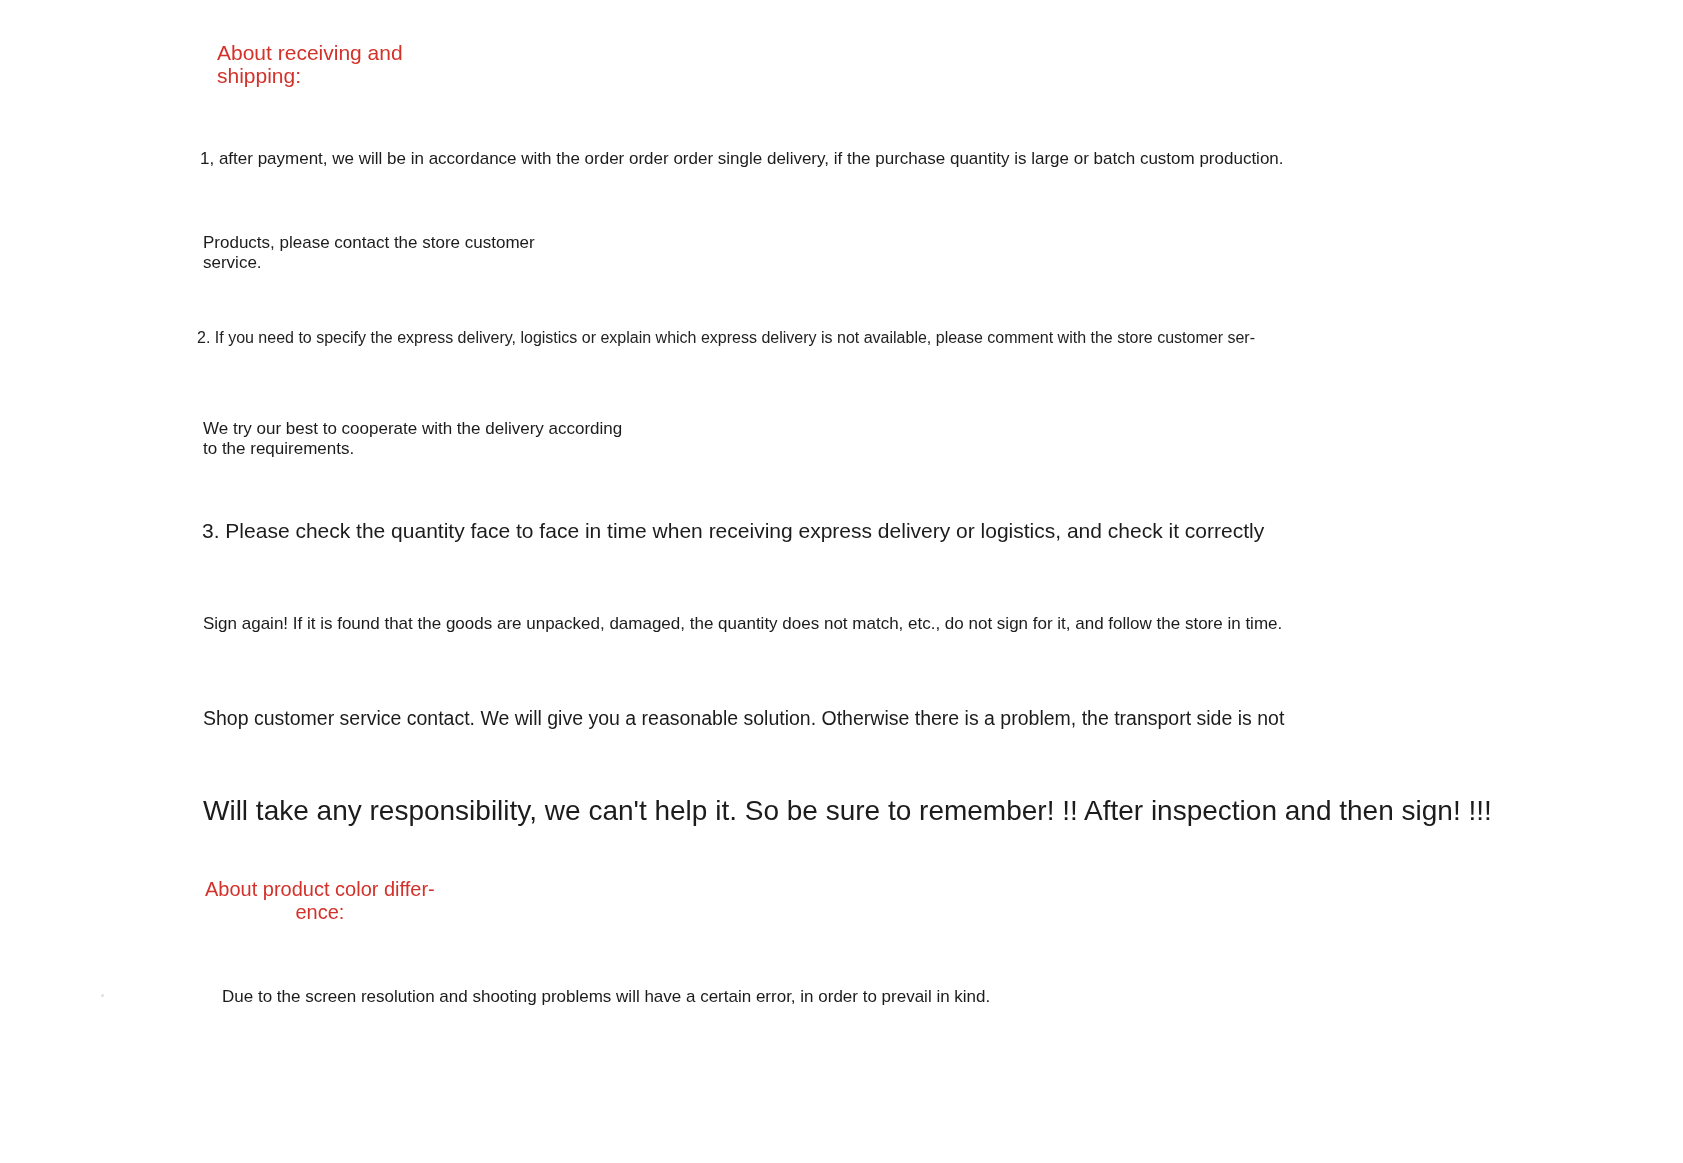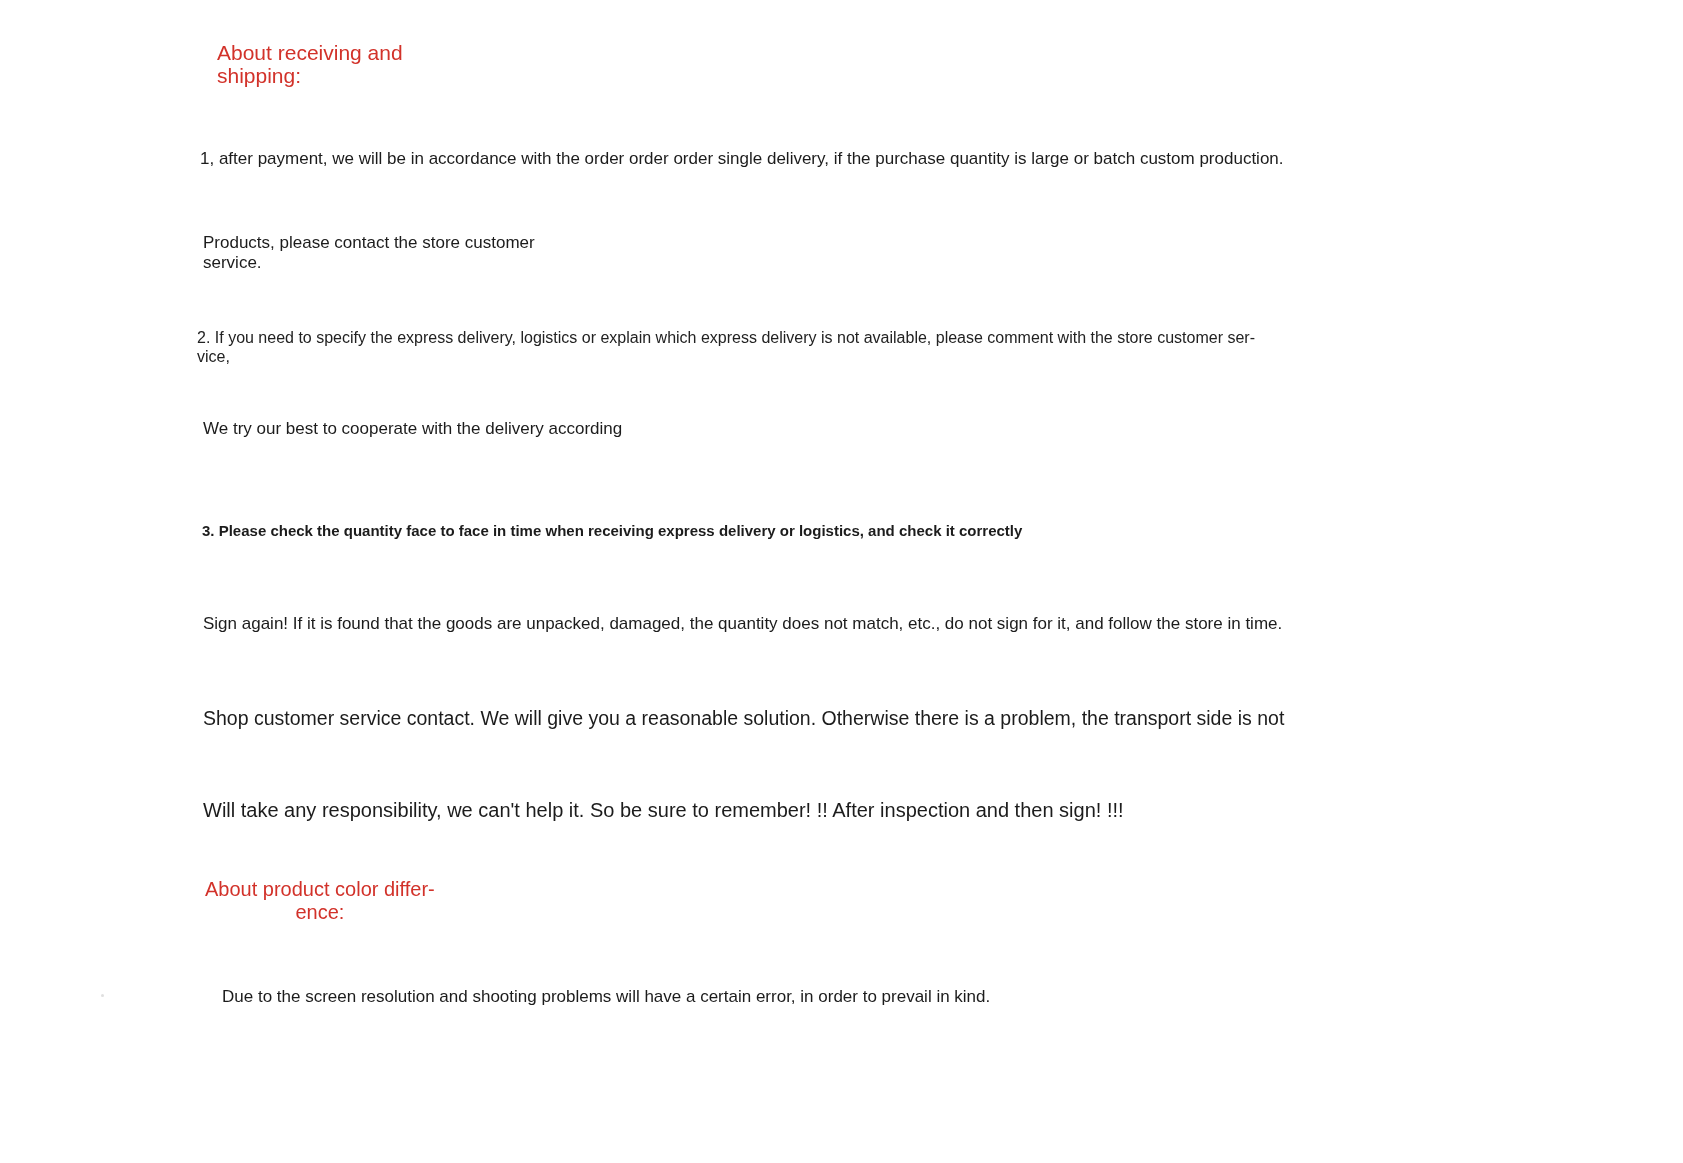--- a/index.html
+++ b/index.html
@@ -26,23 +26,23 @@
   }
   .red-heading-2 {
     color: #d2322a;
     font-size: 20px;
     line-height: 23px;
     font-weight: 400;
     text-align: center;
   }
   .body-text   { font-size: 17px; line-height: 20px; color: #1c1c1c; }
   .body-text-sm{ font-size: 16px; line-height: 19px; color: #222222; }
-  .body-text-lg{ font-size: 15px; line-height: 26px; color: #1c1c1c; font-weight: bold; }
+  .body-text-lg{ font-size: 21px; line-height: 26px; color: #1c1c1c; }
   .body-text-md{ font-size: 19.5px; line-height: 24px; color: #1c1c1c; }
-  .body-text-md2{ font-size: 20px; line-height: 25px; color: #1c1c1c; }
+  .body-text-md2{ font-size: 28px; line-height: 25px; color: #1c1c1c; }
 
   .pos-h1   { left: 173px; top: 41px; margin-left: 44px; }
   .pos-p1   { left: 200px; top: 149px; }
   .pos-p1b  { left: 203px; top: 233px; }
   .pos-p2   { left: 197px; top: 328px; }
   .pos-p2b  { left: 203px; top: 419px; }
   .pos-p3   { left: 202px; top: 518px; }
   .pos-p3b  { left: 203px; top: 614px; }
   .pos-p3c  { left: 203px; top: 706px; }
   .pos-p3d  { left: 203px; top: 798px; }
@@ -68,25 +68,25 @@
 
 <div class="block body-text pos-p1">1, after payment, we will be in accordance with the order order order single delivery, if the purchase quantity is large or batch custom production.</div>
 
 <div class="block body-text pos-p1b">
   <div>Products, please contact the store customer</div>
   <div>service.</div>
 </div>
 
 <div class="block body-text-sm pos-p2">
   <div>2. If you need to specify the express delivery, logistics or explain which express delivery is not available, please comment with the store customer ser-</div>
-  <div>vice,</div>
 </div>
 
 <div class="block body-text pos-p2b">
   <div>We try our best to cooperate with the delivery according</div>
+  <div>to the requirements.</div>
 </div>
 
 <div class="block body-text-lg pos-p3">3. Please check the quantity face to face in time when receiving express delivery or logistics, and check it correctly</div>
 
 <div class="block body-text pos-p3b">Sign again! If it is found that the goods are unpacked, damaged, the quantity does not match, etc., do not sign for it, and follow the store in time.</div>
 
 <div class="block body-text-md pos-p3c">Shop customer service contact. We will give you a reasonable solution. Otherwise there is a problem, the transport side is not</div>
 
 <div class="block body-text-md2 pos-p3d">Will take any responsibility, we can't help it. So be sure to remember! !! After inspection and then sign! !!!</div>
 

